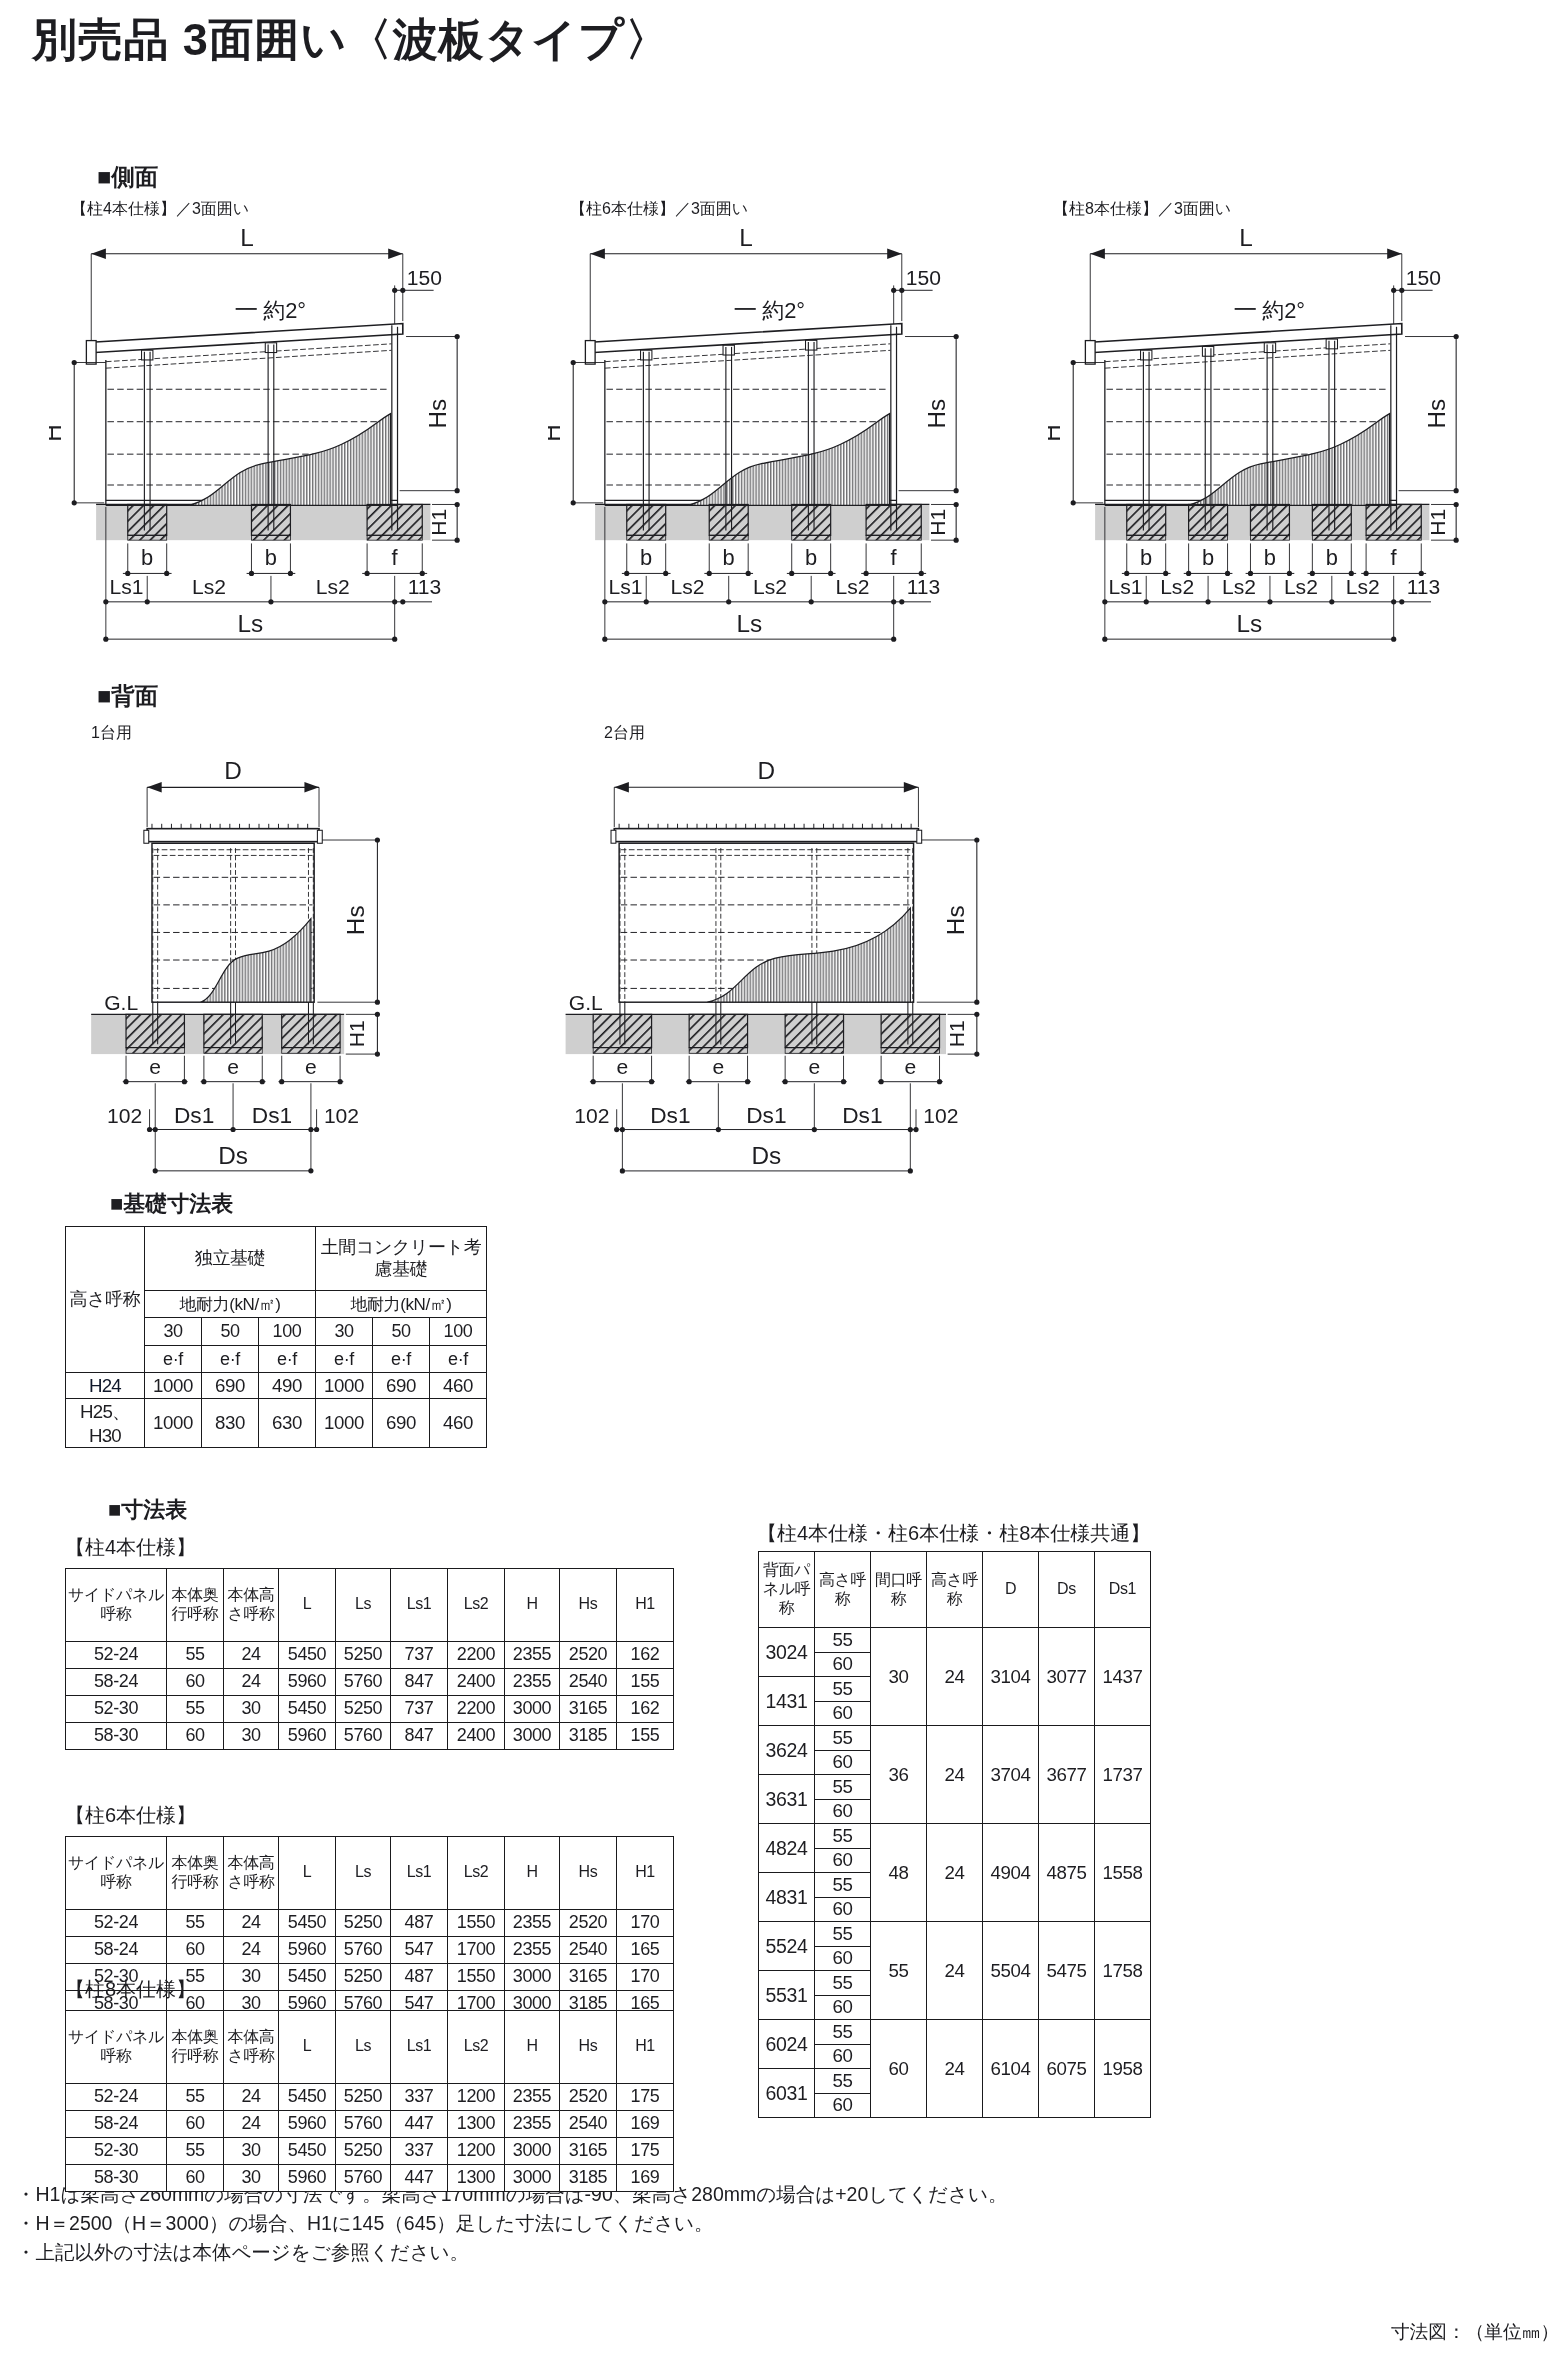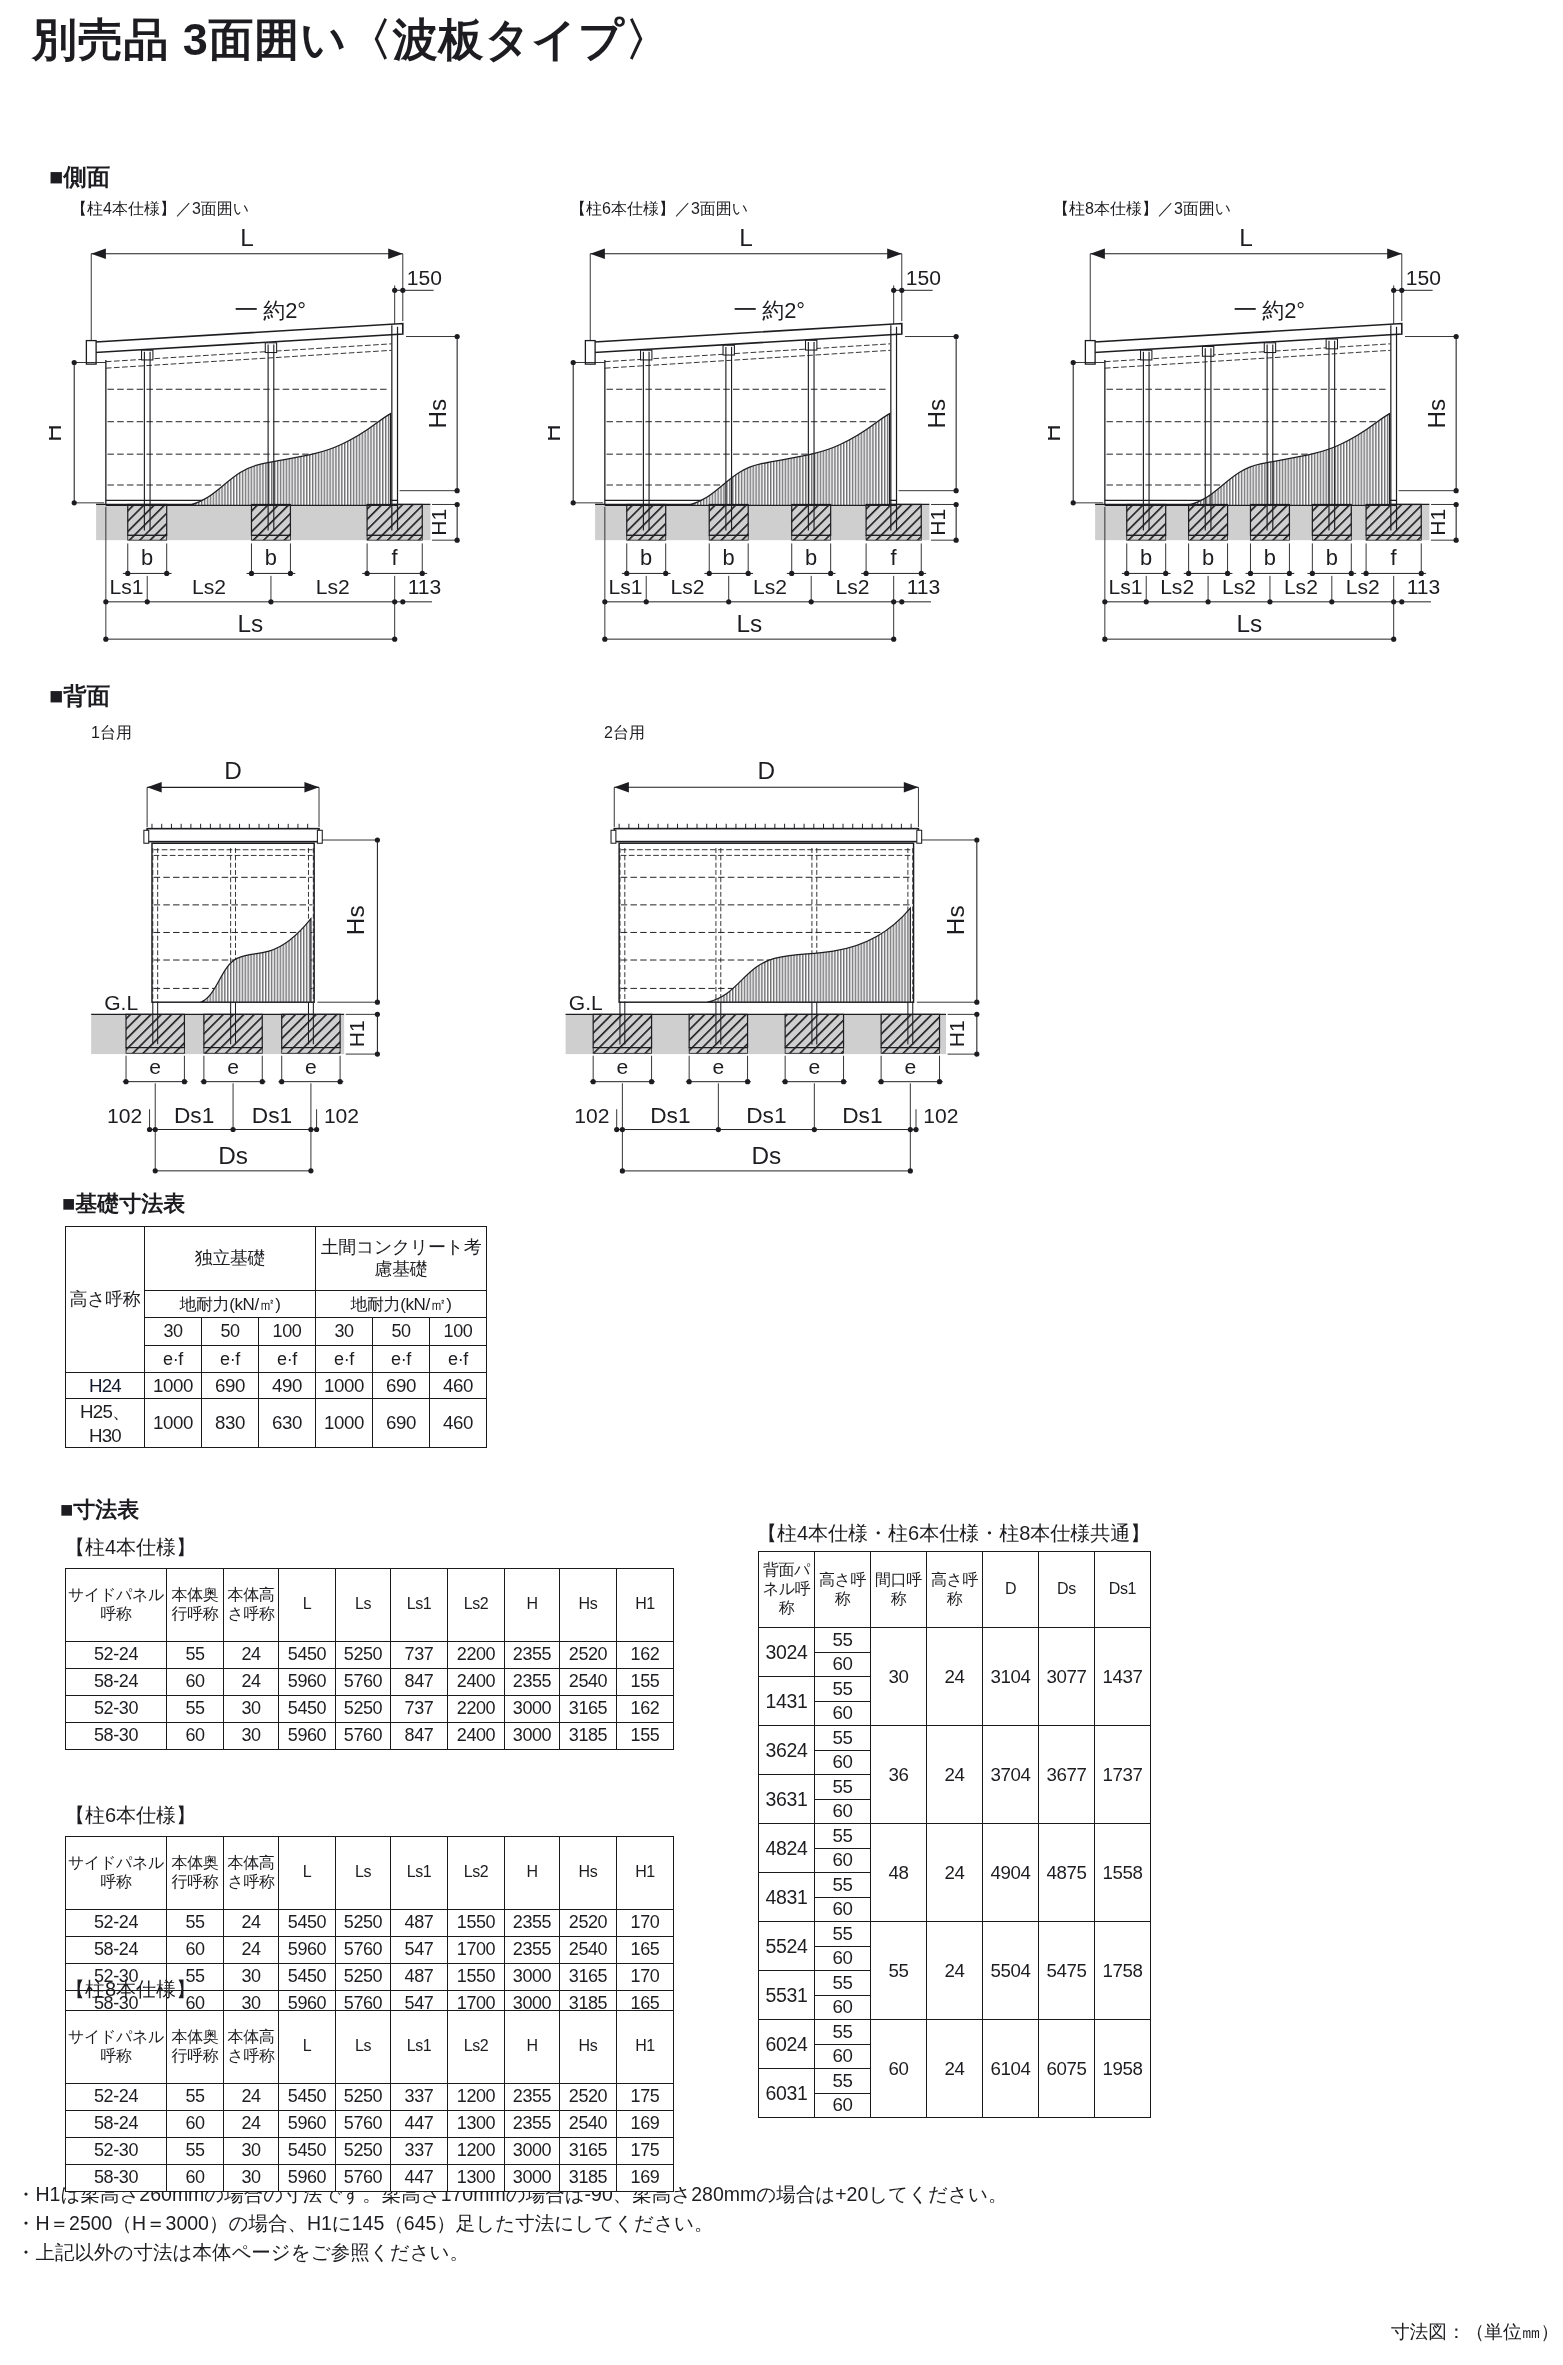--- a/index.html
+++ b/index.html
@@ -1,20 +1,20 @@
 <!DOCTYPE html>
 <html style="font-size:13px"><head>
 <meta charset="utf-8">
 <style>
   html,body{margin:0;padding:0;background:#fff;}
   .page{position:relative;width:1564px;height:2366px;background:#fff;overflow:hidden;
         font-family:"Liberation Sans",sans-serif;color:#1d1d21;}
   .abs{position:absolute;}
   .page-title{font-size:45px;font-weight:900;letter-spacing:0.8px;white-space:nowrap;}
-  .sec-h{font-size:23.5px;font-weight:700;white-space:nowrap;}
+  .sec-h{font-size:23.5px;font-weight:700;white-space:nowrap;margin-left:48px;}
   .sub-t{font-size:16px;white-space:nowrap;}
   .tbl-title{font-size:20px;margin-bottom:6.5px;white-space:nowrap;}
   table{border-collapse:collapse;table-layout:fixed;background:#fff;}
   td,th{border:1.6px solid #1a1a1d;text-align:center;vertical-align:middle;padding:0;
         font-weight:400;letter-spacing:-0.4px;overflow:hidden;}
   .found-table td{font-size:18px;}
   .found-table .fr1 td{height:63px;line-height:1.25;}
   .found-table .fr2 td{height:26px;font-size:17px;}
   .found-table .fr3 td{height:27px;}
   .found-table .fr4 td{height:26px;}

